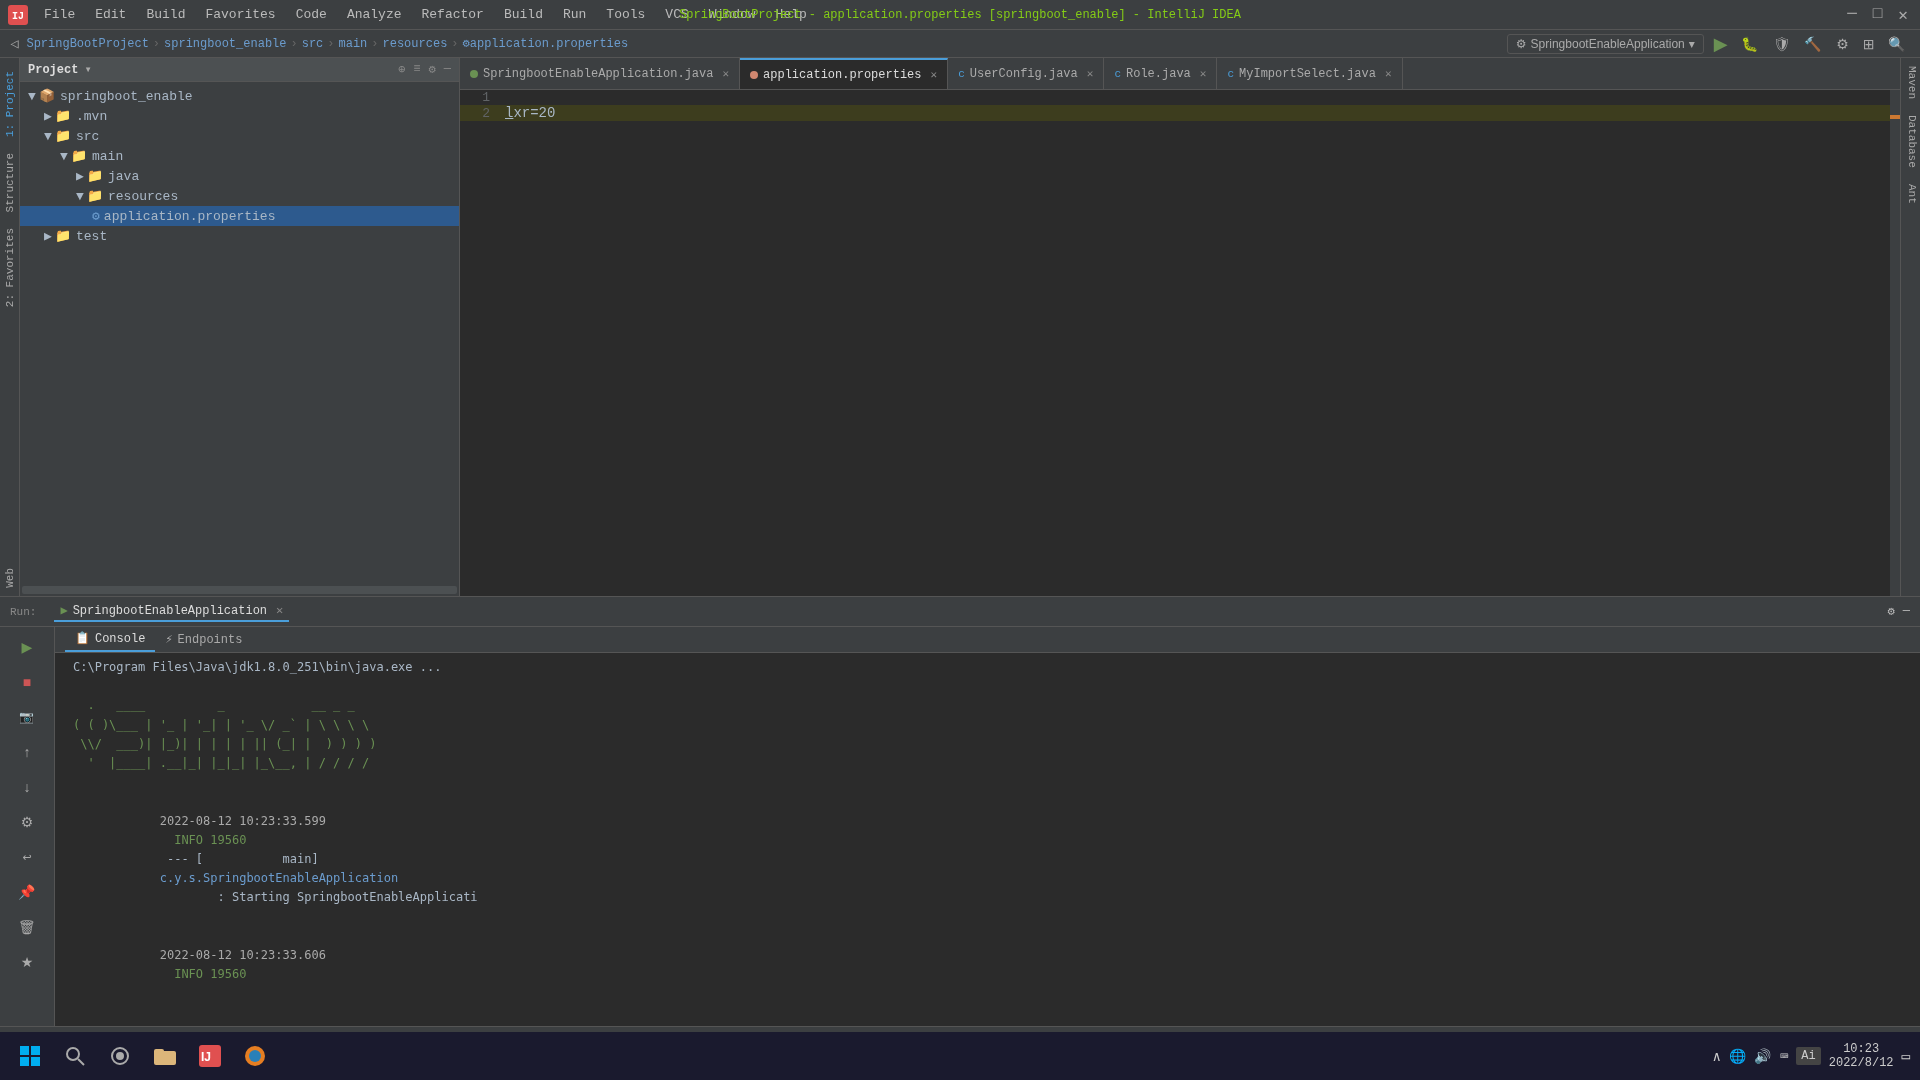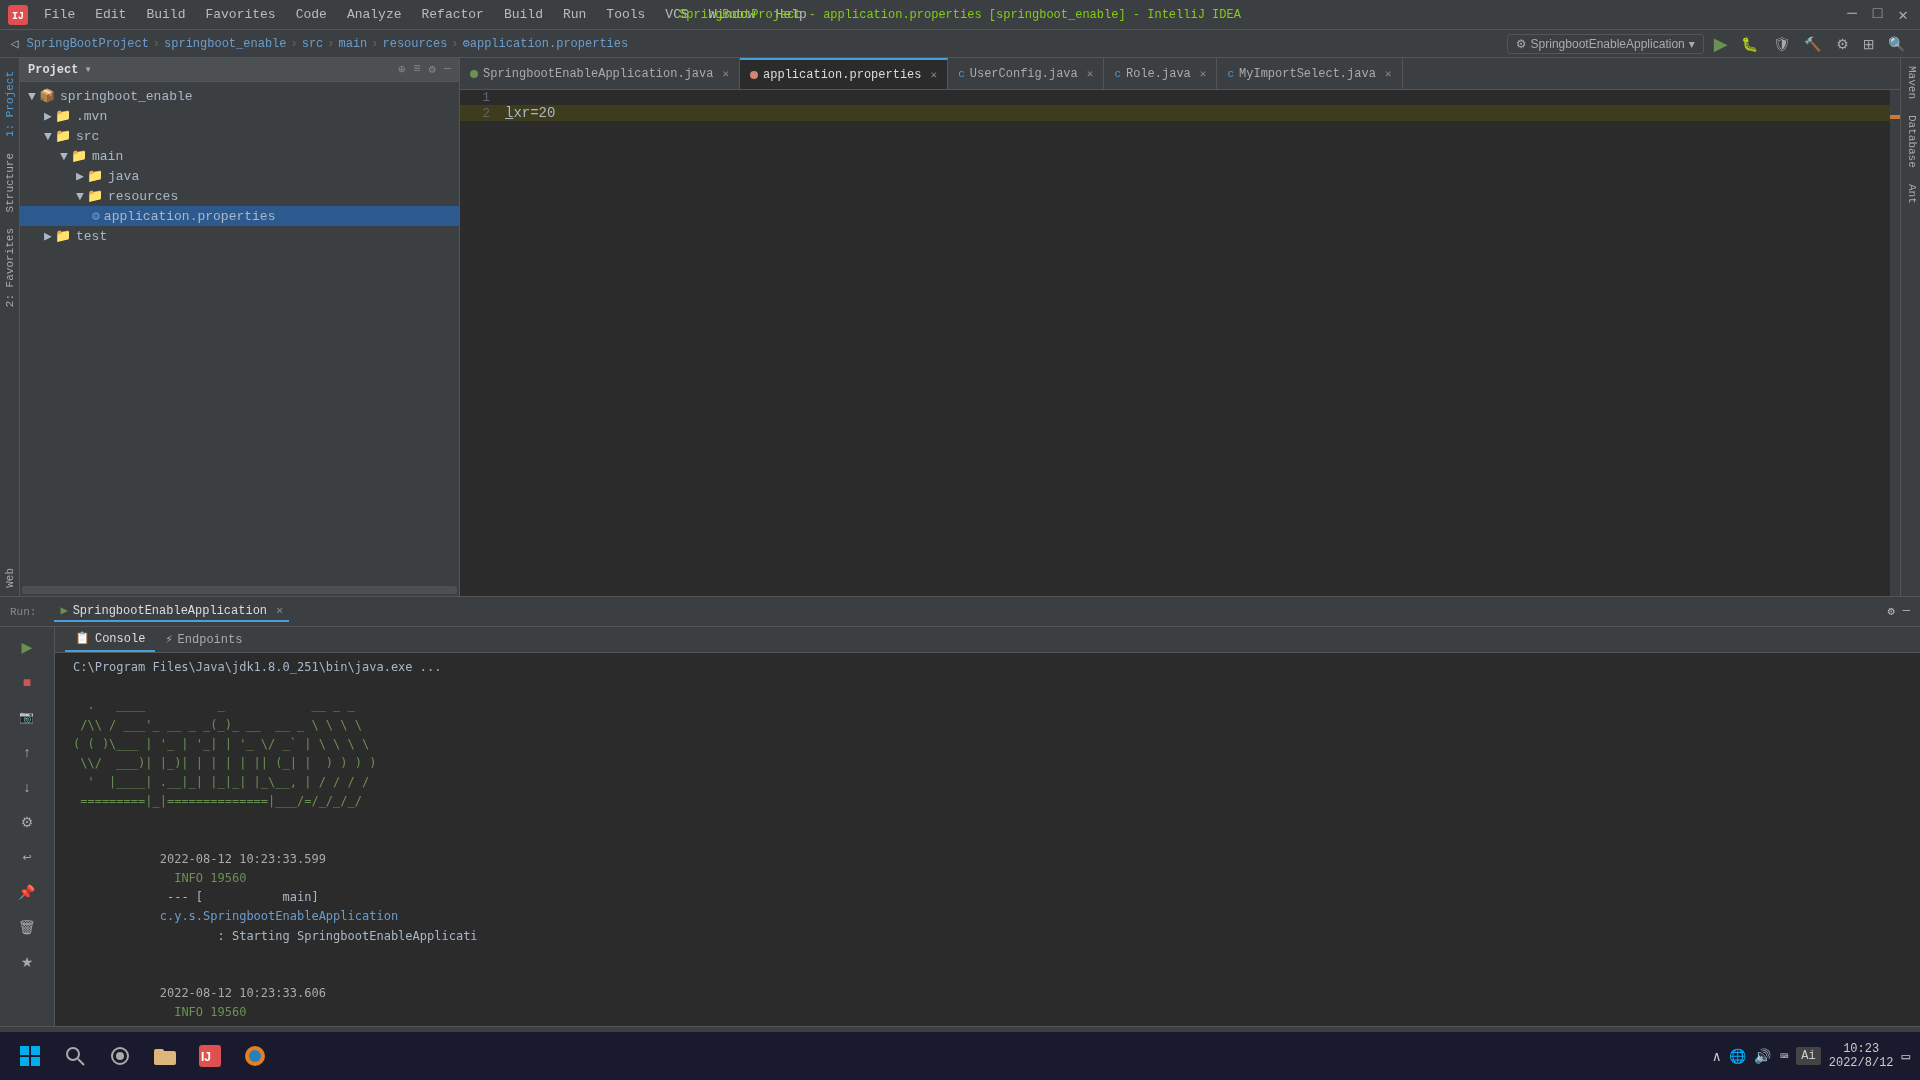--- a/index.html
+++ b/index.html
@@ -650,25 +650,23 @@
           <div class="run-tab" style="font-size:12px; padding: 4px 10px;">
             <span>⚡</span>
             <span>Endpoints</span>
           </div>
         </div>
 
         <div id="console-output">
           <div class="console-line">C:\Program Files\Java\jdk1.8.0_251\bin\java.exe ...</div>
           <div class="console-line">&nbsp;</div>
           <div class="console-line spring-art">  .   ____          _            __ _ _</div>
-          <div class="console-line spring-art"> /\\ / ___'_ __ _ _(_)_ __  __ _ \ \ \ \</div>
           <div class="console-line spring-art">( ( )\___ | '_ | '_| | '_ \/ _` | \ \ \ \</div>
           <div class="console-line spring-art"> \\/  ___)| |_)| | | | | || (_| |  ) ) ) )</div>
           <div class="console-line spring-art">  '  |____| .__|_| |_|_| |_\__, | / / / /</div>
-          <div class="console-line spring-art"> =========|_|==============|___/=/_/_/_/</div>
           <div class="console-line">&nbsp;</div>
           <div class="console-line">
             <span class="timestamp">2022-08-12 10:23:33.599</span>
             <span class="info-green">  INFO 19560</span>
             <span> --- [           main] </span>
             <span class="info-blue">c.y.s.SpringbootEnableApplication</span>
             <span>        : Starting SpringbootEnableApplicati</span>
           </div>
           <div class="console-line">
             <span class="timestamp">2022-08-12 10:23:33.606</span>

